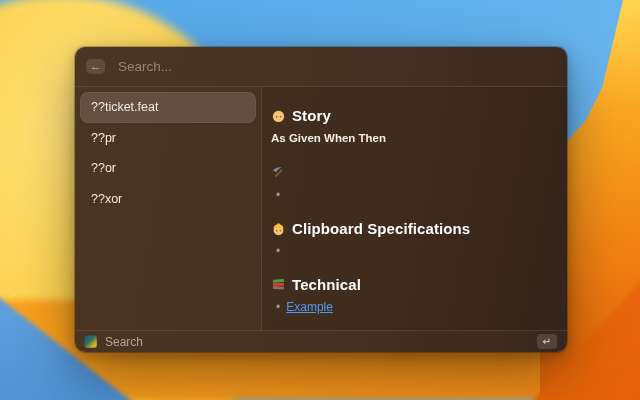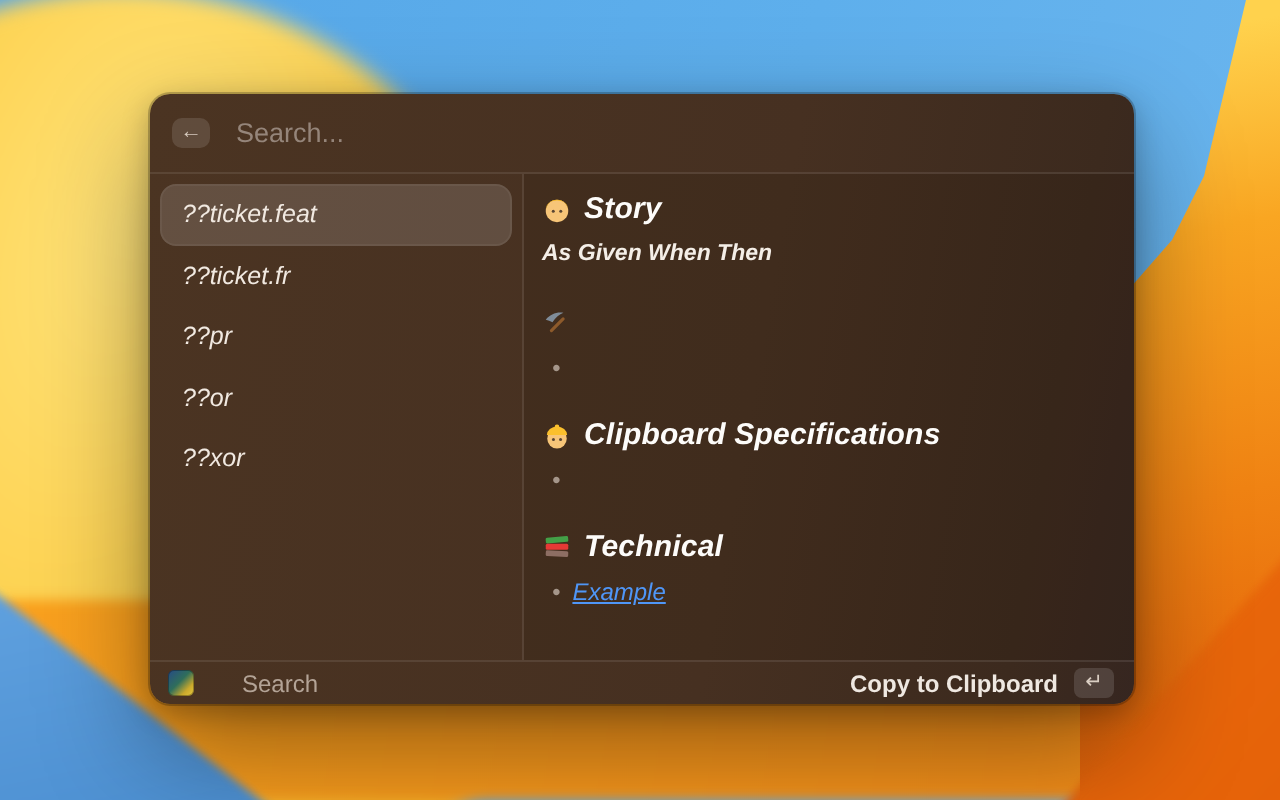--- a/index.html
+++ b/index.html
@@ -32,40 +32,40 @@
 
   .header{height:39px;flex:0 0 39px;display:flex;align-items:center;padding:0 11px;
           border-bottom:1px solid rgba(255,255,255,.09);}
   .back-btn{width:19px;height:15px;border-radius:5px;background:rgba(255,255,255,.12);
             display:flex;align-items:center;justify-content:center;color:#d6cabe;font-size:11px;
             line-height:1;cursor:default;}
   .search-input{flex:1;margin-left:11px;background:transparent;border:none;outline:none;
             color:#eee4da;font-size:13.5px;font-family:"Liberation Sans",sans-serif;}
   .search-input::placeholder{color:#95857a;}
 
-  .body{flex:1;display:flex;min-height:0;font-style:italic;}
+  .body{flex:1;display:flex;min-height:0;}
   .sidebar{width:187px;flex:0 0 187px;border-right:1px solid rgba(255,255,255,.09);
            padding:5px 5px 0 5px;box-sizing:border-box;}
   .side-item{height:30.5px;display:flex;align-items:center;padding:0 11px;border-radius:8px;
              font-size:12.5px;color:#f1e9e1;white-space:nowrap;}
   .side-item.selected{background:rgba(255,255,255,.14);box-shadow:inset 0 0 0 1px rgba(255,255,255,.05);}
 
   .detail{flex:1;padding:7px 10px 0 9px;background:rgba(18,5,1,.10);overflow:hidden;}
   .sec-head{display:flex;align-items:center;gap:6px;height:20px;margin-top:16px;}
-  .sec-head.first{margin-top:0;}
+  .sec-head.first{margin-top:11px;}
   .emoji{width:15px;height:15px;display:inline-flex;}
   .emoji svg{width:15px;height:15px;}
   .sec-title{font-size:15px;font-weight:700;color:#fdfcfa;letter-spacing:.1px;}
   .subtitle{margin-top:7px;font-size:11.5px;font-weight:700;color:#f4eee7;height:14px;}
   .bullet-row{display:flex;align-items:center;gap:6px;margin:6px 0 0 5px;height:14px;}
   .dot{color:#a5968a;font-size:12px;line-height:1;}
   .res-link{font-size:12px;text-decoration:underline;cursor:pointer;text-align:center;}
 
   .footer{height:21px;flex:0 0 21px;display:flex;align-items:center;padding:0 10px 0 9px;
-          border-top:1px solid rgba(255,255,255,.09);gap:16px;}
+          border-top:1px solid rgba(255,255,255,.09);}
   .app-icon{width:13px;height:13px;border-radius:3px;
           background:linear-gradient(135deg,#274b86 0%,#2f6e5b 45%,#caa92c 75%,#e7c93f 100%);
           box-shadow:inset 0 0 0 .5px rgba(0,0,0,.3);}
   .footer-left-label{margin-left:8px;font-size:12px;color:#b3a396;}
   .footer-action{margin-left:auto;display:flex;align-items:center;gap:8px;cursor:default;}
   .footer-action-label{font-size:12px;font-weight:700;color:#efe8e1;}
   .key-badge{width:20px;height:15px;border-radius:4px;background:rgba(255,255,255,.13);
           display:flex;align-items:center;justify-content:center;font-size:10.5px;color:#d9cdc2;line-height:1;}
 </style>
 </head>
@@ -88,21 +88,20 @@
       <div class="back-btn">
         <span>←</span>
       </div>
       <input class="search-input" type="text" placeholder="Search..." style="">
     </div>
 
     <div class="body">
 
       <div class="sidebar">
         <div class="side-item selected">??ticket.feat</div>
-        <div class="side-item">??ticket.fr</div>
         <div class="side-item">??pr</div>
         <div class="side-item">??or</div>
         <div class="side-item">??xor</div>
       </div>
 
       <div class="detail">
 
         <div class="sec-head first">
           <span class="emoji">
             <svg viewBox="0 0 16 16">
@@ -159,19 +158,18 @@
           <a class="res-link" id="example-link" style="color: rgb(79, 150, 247);">Example</a>
         </div>
 
       </div>
     </div>
 
     <div class="footer">
       <div class="app-icon"></div>
       <span class="footer-left-label">Search</span>
       <div class="footer-action">
-        <span class="footer-action-label">Copy to Clipboard</span>
         <span class="key-badge">↵</span>
       </div>
     </div>
 
   </div>
 </div>
 
 </body></html>

